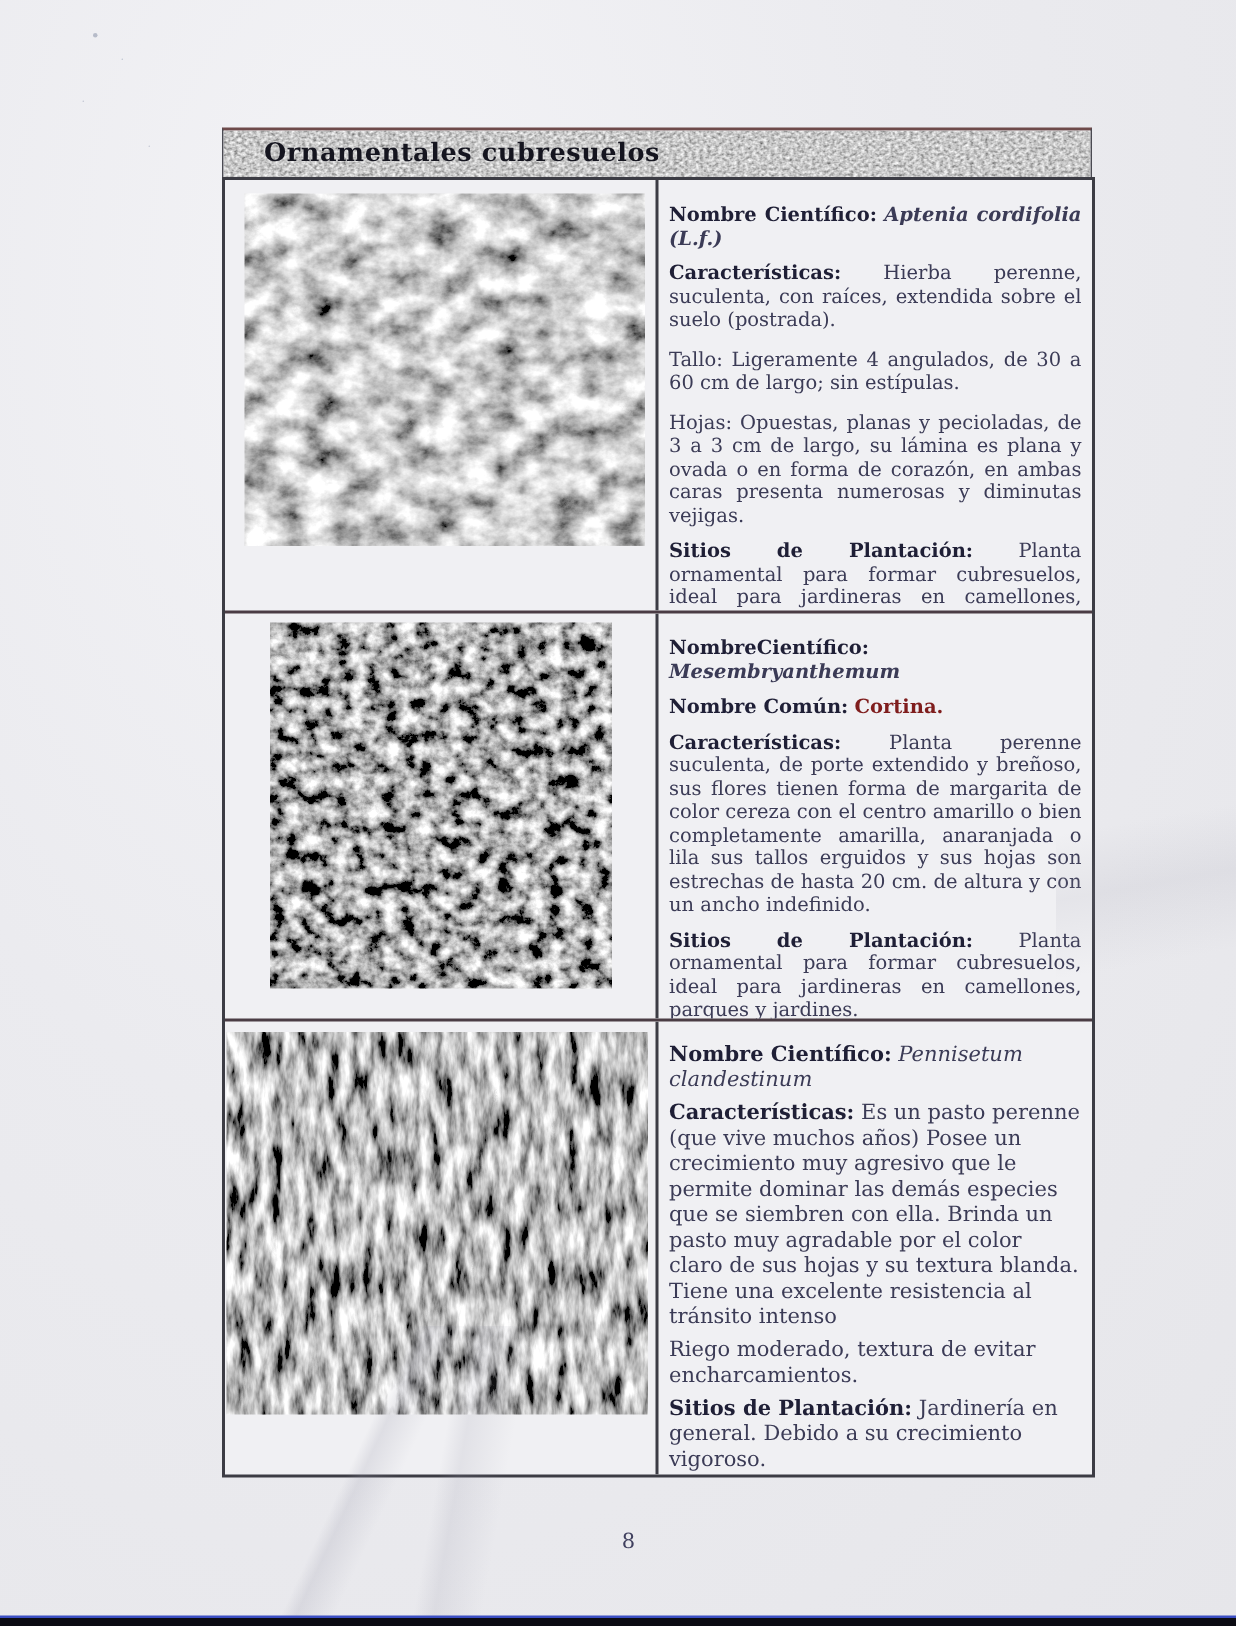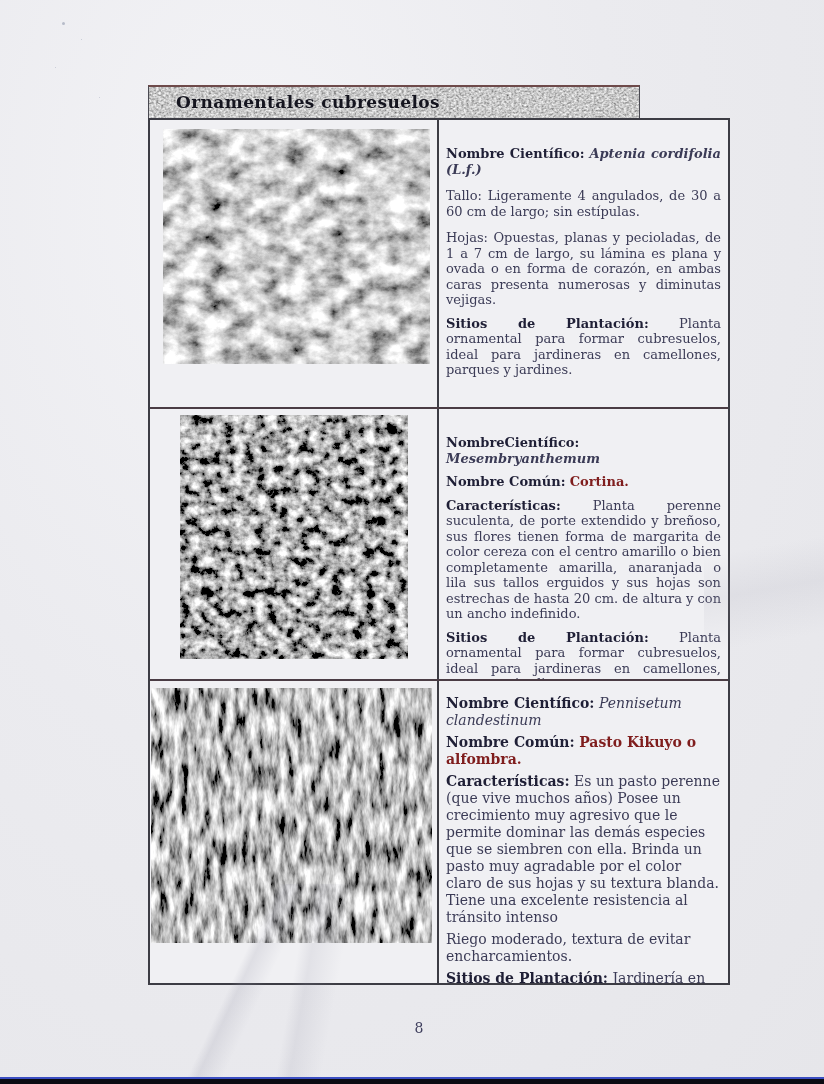--- a/index.html
+++ b/index.html
@@ -31,21 +31,21 @@
     position:absolute; left:62px; top:22px; width:3px; height:3px;
     background:#8a93a8; border-radius:50%; opacity:.55;
     box-shadow:18px 16px 0 -1px #94a0b4, -8px 44px 0 -1px #9aa2b6, 36px 74px 0 -1px #a0a6ba;
   }
   .bottom-strip {
     position:absolute; left:0; right:0; bottom:0; height:7px;
     background:linear-gradient(#3b4ec2 0 2px, #0b0b13 2px 100%);
   }
   
   .header-bar {
-    position:absolute; left:148px; top:85px; width:492px; height:33px;
+    position:absolute; left:148px; top:85px; width:580px; height:33px;
     border-top:2px solid #6e4a4a; border-left:1px solid #4a4a52; border-right:1px solid #4a4a52;
     overflow:hidden;
   }
   .header-bar svg { position:absolute; inset:0; }
   .header-title {
     position:relative; display:block; padding-left:27px; line-height:31px;
     font-size:17px; font-weight:bold; letter-spacing:.4px; color:#15151f;
     text-shadow:0 0 2px rgba(230,230,230,.45);
   }
   
@@ -58,21 +58,21 @@
   .t-row.r1 { height:289px; border-bottom:2px solid #4a3c44; }
   .t-row.r2 { height:272px; border-bottom:2px solid #4a3c44; }
   .t-row.r3 { flex:1; }
   .photo-cell { width:289px; border-right:2px solid #3c3c44; position:relative; }
   .text-cell {
     flex:1; padding:10px 7px 0 7px; color:#3b3b56;
     font-size:13px; line-height:15.5px; text-align:justify;
   }
   .t-row.r3 .text-cell { font-size:14px; line-height:17px; text-align:left; padding-top:9px; }
   .para { margin-top:8px; }
-  .para:first-child { margin-top:16px; }
+  .para:first-child { margin-top:6px; }
   .para.cont { margin-top:11px; }
   .t-row.r3 .para { margin-top:5px; }
   .lbl { font-weight:bold; color:#1f1f36; }
   .sci { font-style:italic; }
   .sci.b { font-weight:bold; }
   .val-b { font-weight:bold; color:#7f1d1d; }
   .photo { display:block; }
   .r1 .photo { margin:9px 0 0 13px; }
   .r2 .photo { margin:6px 0 0 30px; }
   .r3 .photo { margin:7px 0 0 1px; }
@@ -119,22 +119,23 @@
   <div class="doc-table">
 
     <div class="t-row r1">
       <div class="photo-cell">
         <svg class="photo" width="267" height="235" preserveAspectRatio="none">
             <rect width="267" height="235" filter="url(#nz-p1)"></rect>
           </svg>
       </div>
       <div class="text-cell">
         <p class="para"><b class="lbl">Nombre Científico:</b> <b class="sci b">Aptenia cordifolia (L.f.)</b></p>
+        <p class="para"><b class="lbl">Características:</b> <span>Hierba perenne, suculenta, con raíces, extendida sobre el suelo (postrada).</span></p>
         <p class="para cont">Tallo: Ligeramente 4 angulados, de 30 a 60 cm de largo; sin estípulas.</p>
-        <p class="para cont">Hojas: Opuestas, planas y pecioladas, de 1 a 7 cm de largo, su lámina es plana y ovada o en forma de corazón, en ambas caras presenta numerosas y diminutas vejigas.</p>
+        <p class="para cont">Hojas: Opuestas, planas y pecioladas, de 3 a 3 cm de largo, su lámina es plana y ovada o en forma de corazón, en ambas caras presenta numerosas y diminutas vejigas.</p>
         <p class="para"><b class="lbl">Sitios de Plantación:</b> <span>Planta ornamental para formar cubresuelos, ideal para jardineras en camellones, parques y jardines.</span></p>
       </div>
     </div>
 
     <div class="t-row r2">
       <div class="photo-cell">
         <svg class="photo" width="228" height="244" preserveAspectRatio="none">
             <rect width="228" height="244" filter="url(#nz-p2)"></rect>
           </svg>
       </div>
@@ -147,21 +148,20 @@
     </div>
 
     <div class="t-row r3">
       <div class="photo-cell">
         <svg class="photo" width="281" height="255" preserveAspectRatio="none">
             <rect width="281" height="255" filter="url(#nz-p3)"></rect>
           </svg>
       </div>
       <div class="text-cell">
         <p class="para"><b class="lbl">Nombre Científico:</b> <i class="sci">Pennisetum clandestinum</i></p>
-        <p class="para"><b class="lbl">Nombre Común:</b> <span class="val-b">Pasto Kikuyo o alfombra.</span></p>
         <p class="para"><b class="lbl">Características:</b> <span>Es un pasto perenne (que vive muchos años) Posee un crecimiento muy agresivo que le permite dominar las demás especies que se siembren con ella. Brinda un pasto muy agradable por el color claro de sus hojas y su textura blanda. Tiene una excelente resistencia al tránsito intenso</span></p>
         <p class="para">Riego moderado, textura de evitar encharcamientos.</p>
         <p class="para"><b class="lbl">Sitios de Plantación:</b> <span>Jardinería en general. Debido a su crecimiento vigoroso.</span></p>
       </div>
     </div>
 
   </div>
 
   <div class="page-number">8</div>
 

